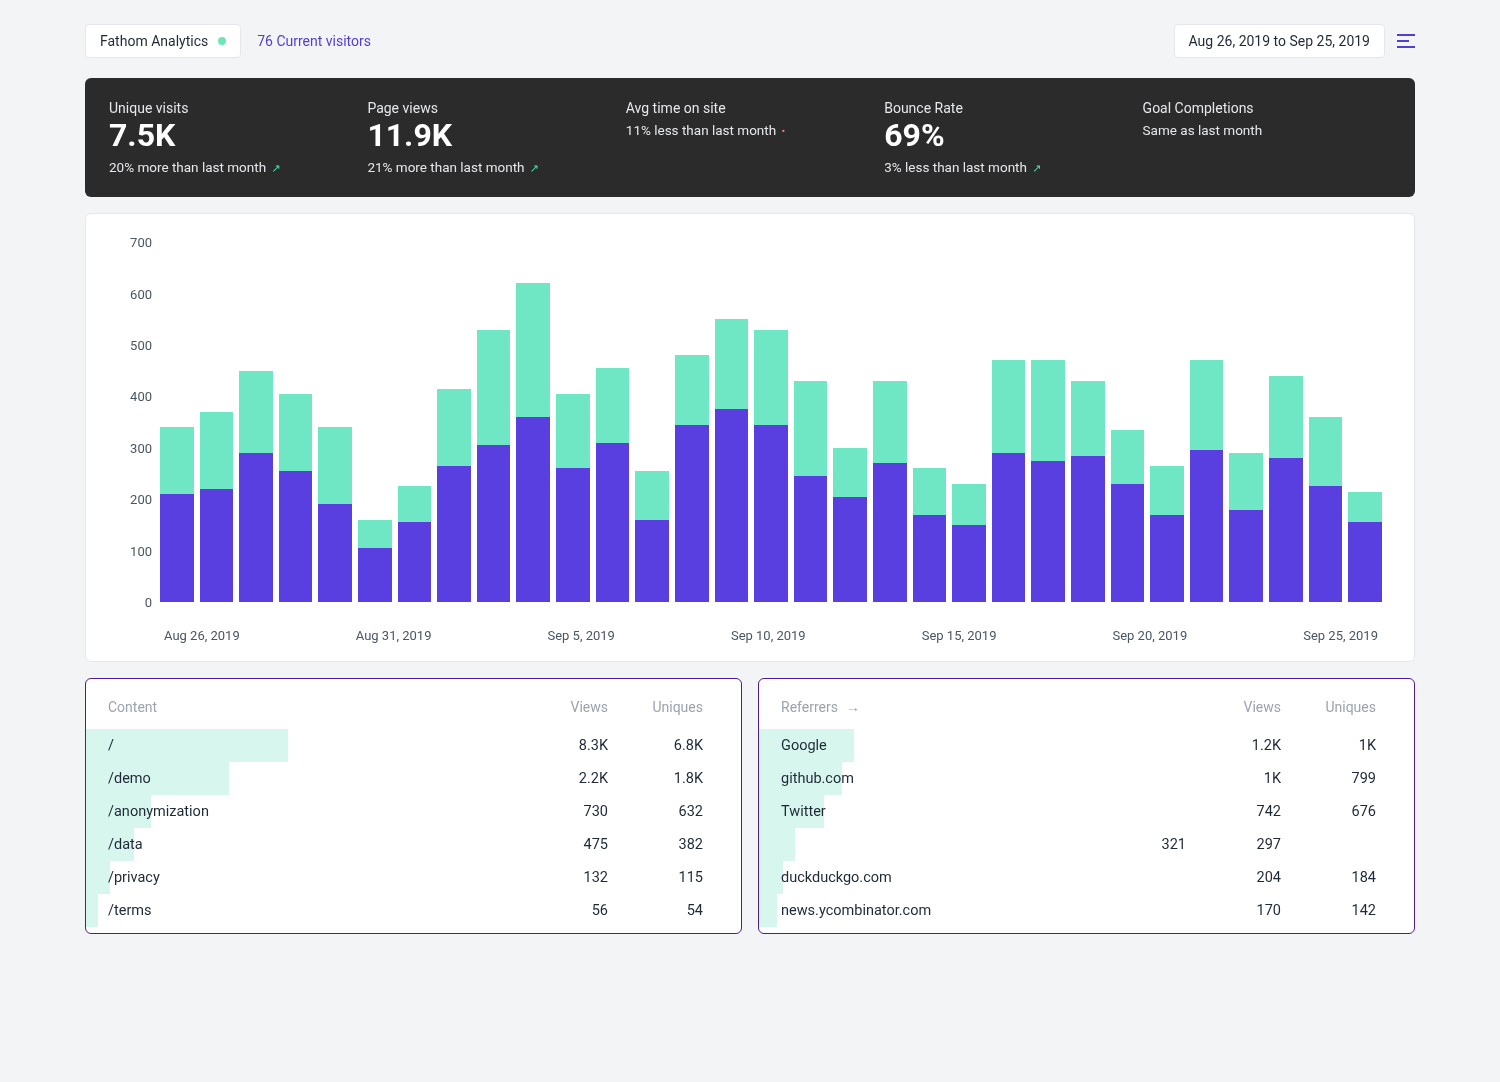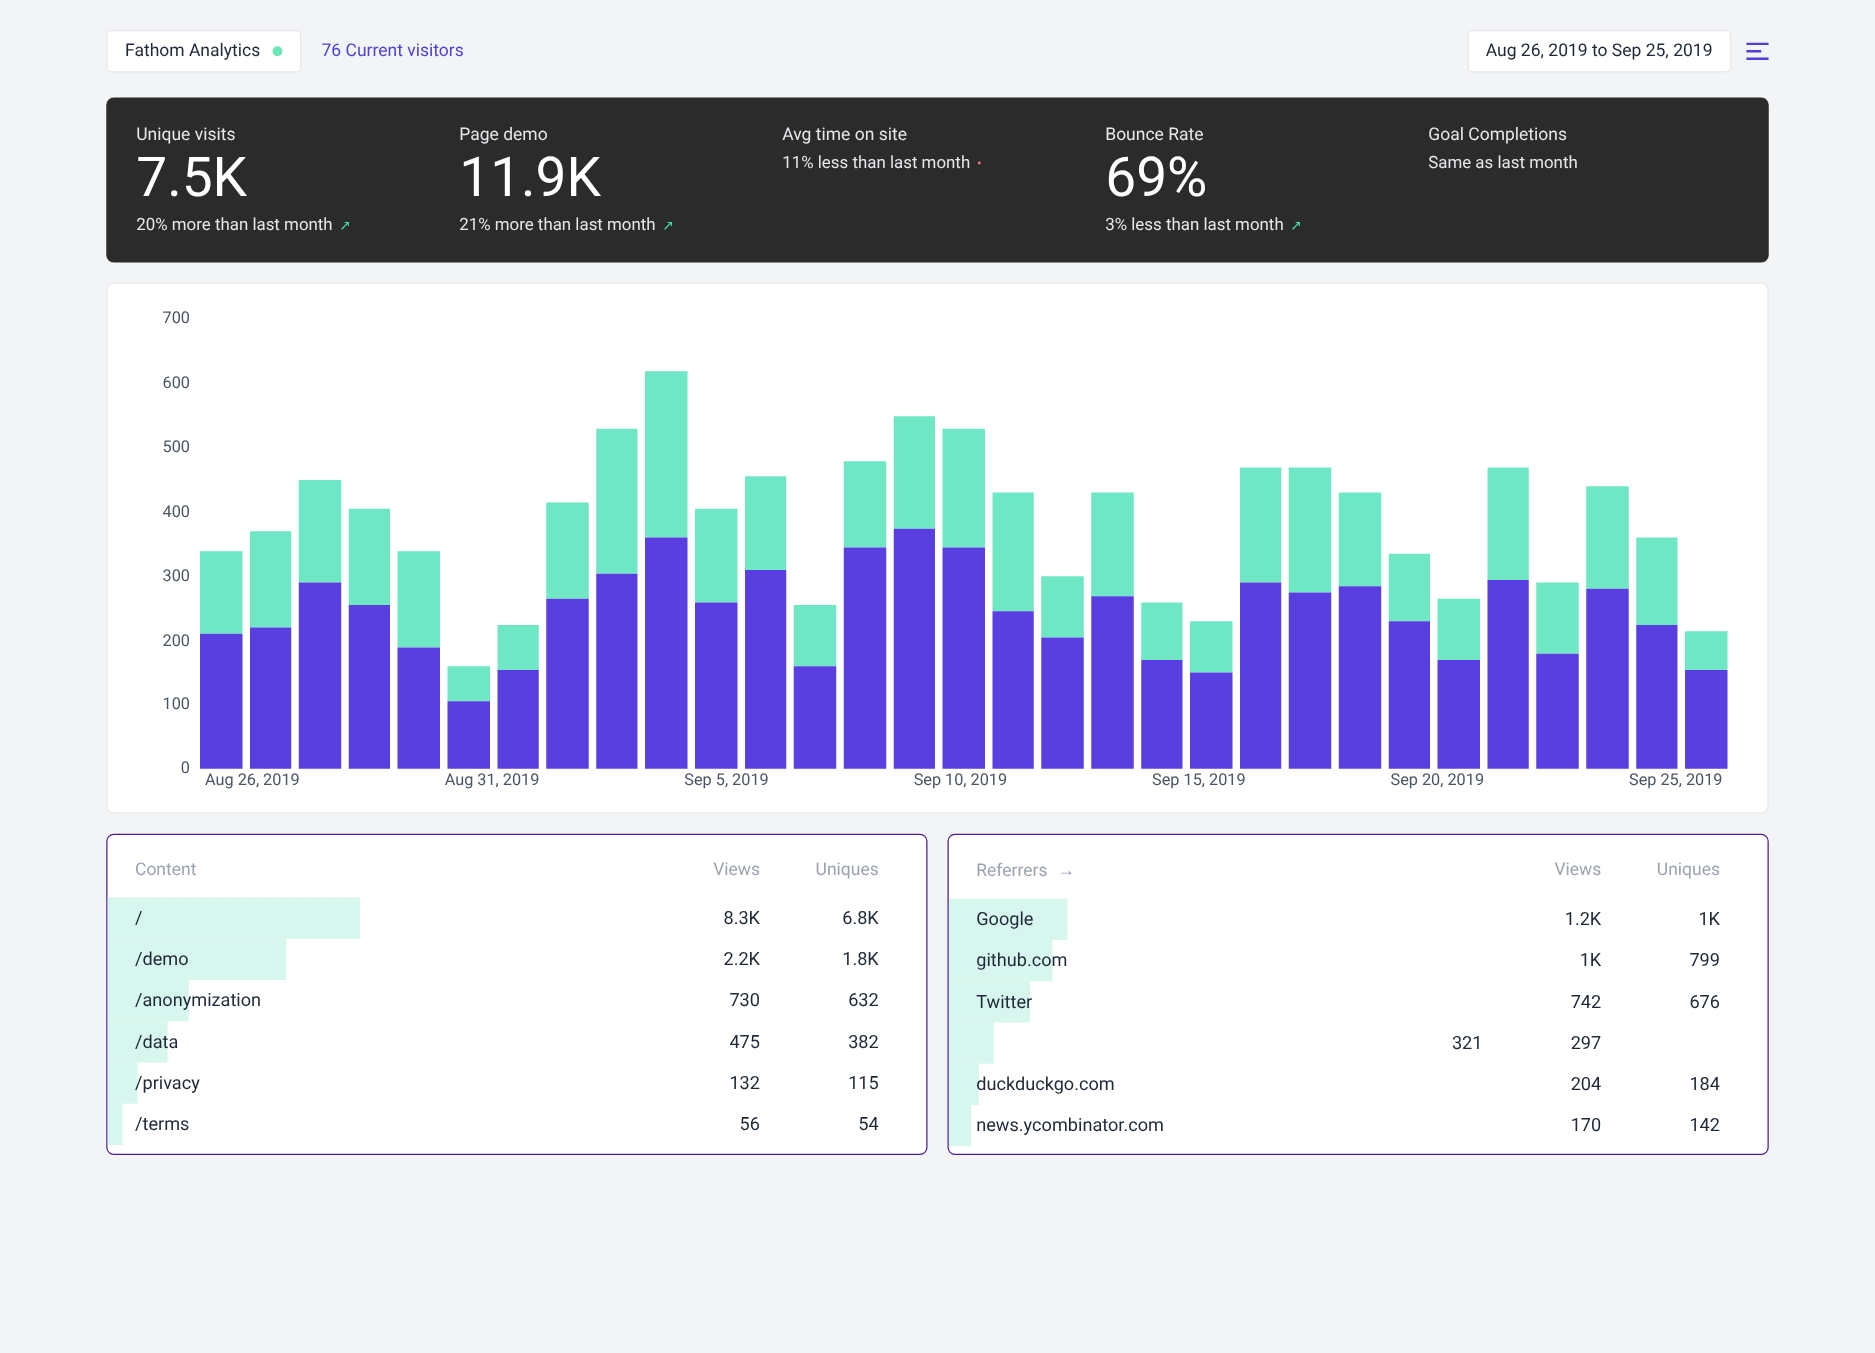--- a/index.html
+++ b/index.html
@@ -42,21 +42,21 @@
     background: #2b2b2b;
     border-radius: 6px;
     padding: 22px 24px;
     display: grid;
     grid-template-columns: repeat(5, 1fr);
     gap: 10px;
     color: #fff;
     margin-bottom: 16px;
   }
   .stat-label { font-size: 14px; color: #e5e7eb; margin-bottom: 2px }
-  .stat-value { font-size: 44px; font-weight: 400; letter-spacing: 0px; line-height: 1.1 }
+  .stat-value { font-size: 32px; font-weight: 700; letter-spacing: 0px; line-height: 1.1 }
   .stat-delta { font-size: 13.5px; color: #e5e7eb; margin-top: 6px }
   .arrow-up { color: #49e0b3; font-size: 11px; margin-left: 2px }
   .arrow-down { color: #fb7185; font-size: 11px; margin-left: 2px }
 
   .chart-card {
     background: #fff;
     border: 1px solid #e5e7eb;
     border-radius: 6px;
     padding: 28px 30px 18px 30px;
     margin-bottom: 16px;
@@ -65,21 +65,21 @@
   .chart-plot { position: relative; height: 360px; margin-left: 42px; }
   .y-ticks { position: absolute; left: -42px; top: 0; bottom: 0; width: 40px; }
   .y-tick { position: absolute; right: 4px; font-size: 13px; color: #4b5563; transform: translateY(50%); }
   .bars-area {
     position: absolute; left: 0; right: 0; bottom: 0; top: 0;
     display: flex; align-items: flex-end; gap: 6px; padding: 0 2px;
   }
   .bar-col { flex: 1; display: flex; flex-direction: column; justify-content: flex-end; }
   .bar-top { width: 100%; background: #70e7c4; }
   .bar-bot { width: 100%; background: #5a3fe0; }
-  .x-ticks { margin-left: 42px; display:flex; justify-content: space-between; margin-top: 2px; font-size: 13px; color:#4b5563; padding: 0 6px }
+  .x-ticks { margin-left: 42px; display:flex; justify-content: space-between; margin-top: 26px; font-size: 13px; color:#4b5563; padding: 0 6px }
 
   .tables {
     display: grid;
     grid-template-columns: 1fr 1fr;
     gap: 16px;
   }
   .table-card {
     background: #fff; border: 1px solid #4c1d95; border-radius: 6px;
     padding: 20px 38px 6px 22px; overflow:hidden;
   }
@@ -124,21 +124,21 @@
   </div>
 </div>
 
 <div class="stats" id="stats">
     <div>
     <div class="stat-label">Unique visits</div>
     <div class="stat-value">7.5K</div>
     <div class="stat-delta">20% more than last month <span class="arrow-up">↗</span></div>
     </div>
     <div>
-    <div class="stat-label">Page demo</div>
+    <div class="stat-label">Page views</div>
     <div class="stat-value">11.9K</div>
     <div class="stat-delta">21% more than last month <span class="arrow-up">↗</span></div>
     </div>
     <div>
     <div class="stat-label">Avg time on site</div>
     <div class="stat-delta">11% less than last month <span class="arrow-down">•</span></div>
     </div>
     <div>
     <div class="stat-label">Bounce Rate</div>
     <div class="stat-value">69%</div>

